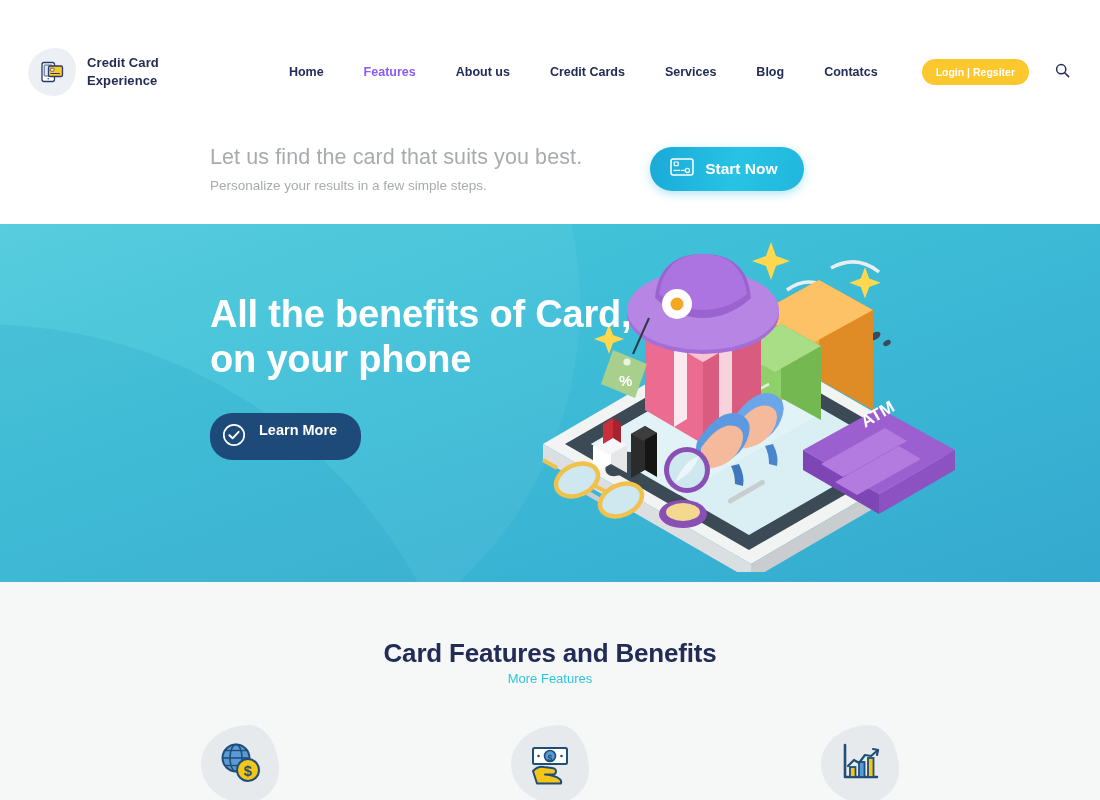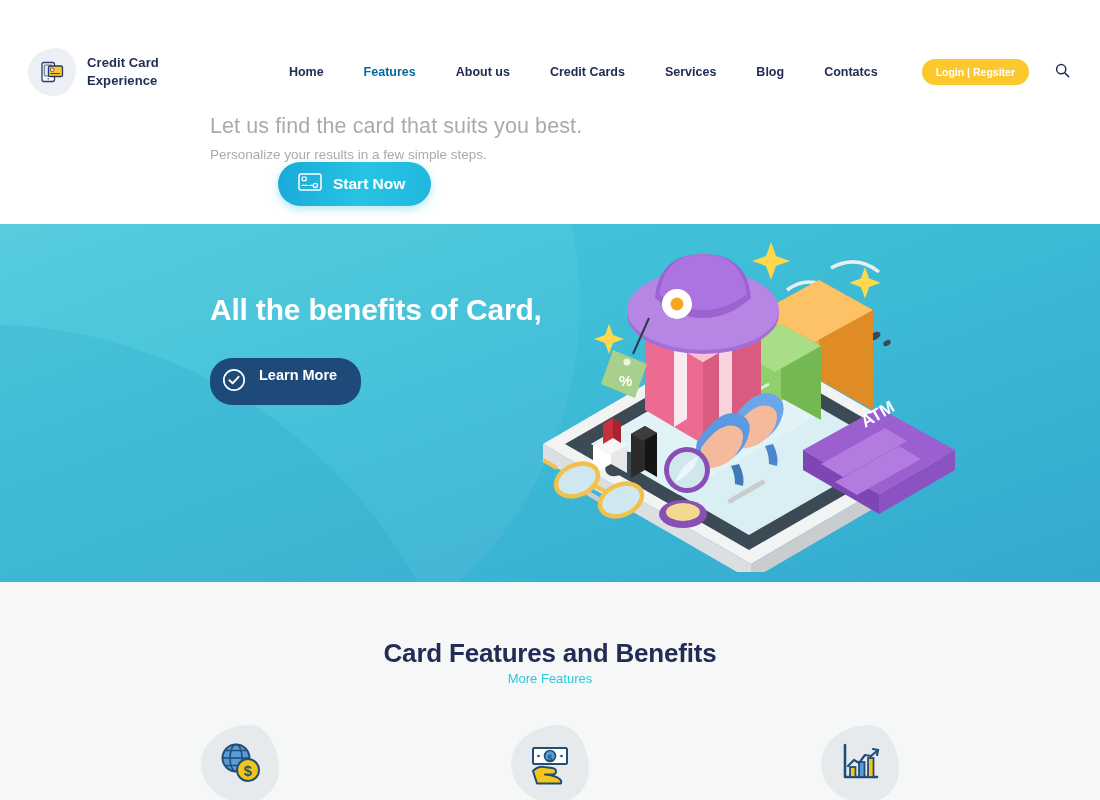--- a/index.html
+++ b/index.html
@@ -40,40 +40,40 @@
   .nav{
     display:flex; align-items:center;
     margin-left:auto;
     gap:4px;
   }
   .nav-link{
     font-size:12.5px; font-weight:bold; color:#232c56;
     text-decoration:none; padding:0 18px; white-space:nowrap;
     cursor:pointer;
   }
-  .nav-link.active{ color:#0369a1; }
+  .nav-link.active{ color:#8b5cf6; }
   .login-pill{
     background:#fdc72e; color:#ffffff;
     font-size:10.5px; font-weight:bold;
     border:none; border-radius:14px;
     padding:7px 14px; margin-left:22px; cursor:pointer;
     white-space:nowrap;
   }
   .search-btn{
     background:none; border:none; cursor:pointer;
     margin-left:22px; display:flex; align-items:center;
     color:#232c56; padding:0;
   }
 
   
   .subhead{
     height:110px; background:#ffffff;
-    display:flex; align-items:flex-start;
+    display:flex; align-items:center;
     padding:0 0 0 210px;
-    position:relative; z-index:4;flex-direction:column;
+    position:relative; z-index:4;
   }
   .subhead-copy h2{
     font-size:21.5px; font-weight:normal; color:#a8abae;
     letter-spacing:.1px; line-height:1.2;
   }
   .subhead-copy p{
     font-size:13.5px; color:#a8abae; margin-top:7px;
   }
   .start-btn{
     margin-left:68px;
@@ -104,21 +104,21 @@
     width:760px; height:760px;
     border-radius:50%;
     background:rgba(255,255,255,.05);
     left:-180px; top:-300px;
   }
   .hero-inner{
     position:relative; z-index:3;
     padding:68px 0 0 210px;
   }
   .hero-inner h1{
-    color:#ffffff; font-size:30px; font-weight:bold;
+    color:#ffffff; font-size:38px; font-weight:bold;
     line-height:1.18; letter-spacing:-.2px;
   }
   .hero-inner .hero-sub{
     color:#ffffff; font-size:14.5px; line-height:1.55;
     margin-top:23px; max-width:240px;
   }
   .learn-btn{
     margin-top:31px;
     display:flex; gap:12px;
     background:#1e4a7a; color:#fff;
@@ -229,20 +229,21 @@
   </button>
 </section>
 
 <section class="hero">
   <div class="hero-arc2"></div>
   <div class="hero-arc"></div>
 
   <div class="hero-inner">
     <h1>
       <span>All the benefits of Card,</span><br>
+      <span>on your phone</span>
     </h1>
     <button class="learn-btn">
       <span>
         <svg width="26" height="26" viewBox="0 0 26 26">
           <circle cx="13" cy="13" r="10.2" fill="none" stroke="#ffffff" stroke-width="1.7"></circle>
           <polyline points="8.4,13.2 11.6,16.3 17.6,9.8" fill="none" stroke="#ffffff" stroke-width="1.9" stroke-linecap="round" stroke-linejoin="round"></polyline>
         </svg>
       </span>
       <span>Learn More</span>
     </button>

